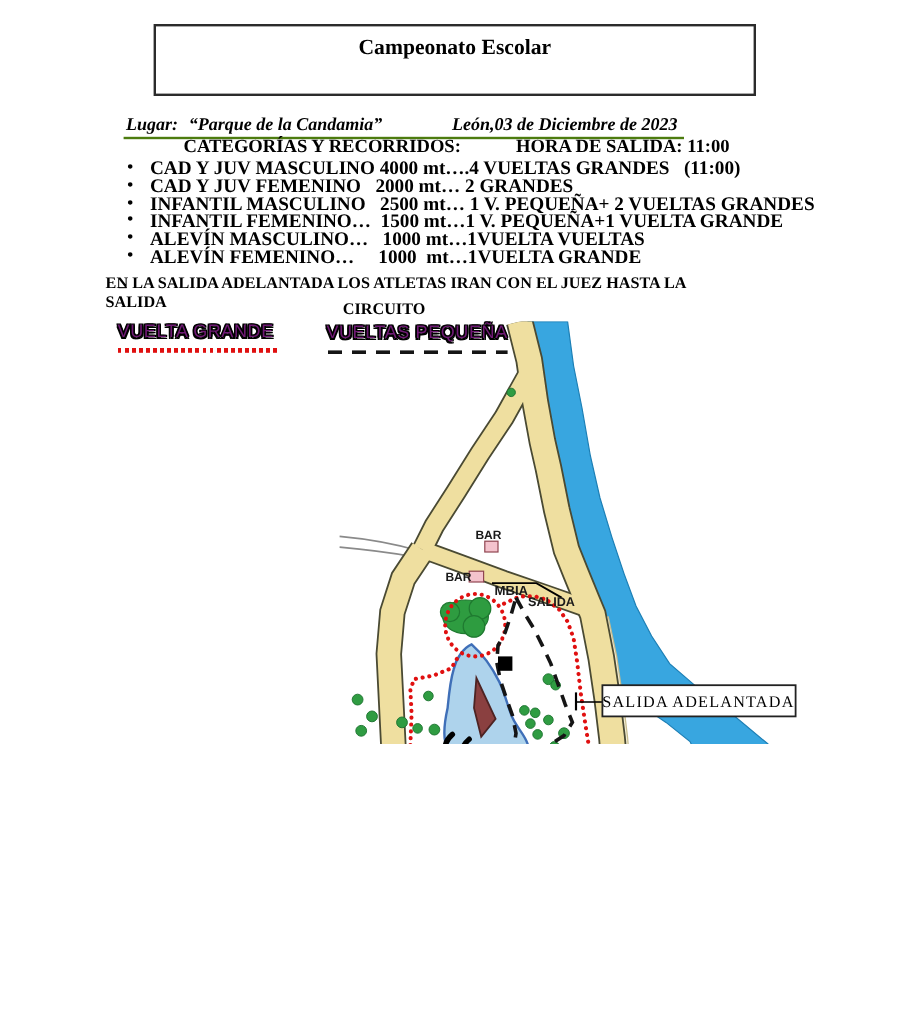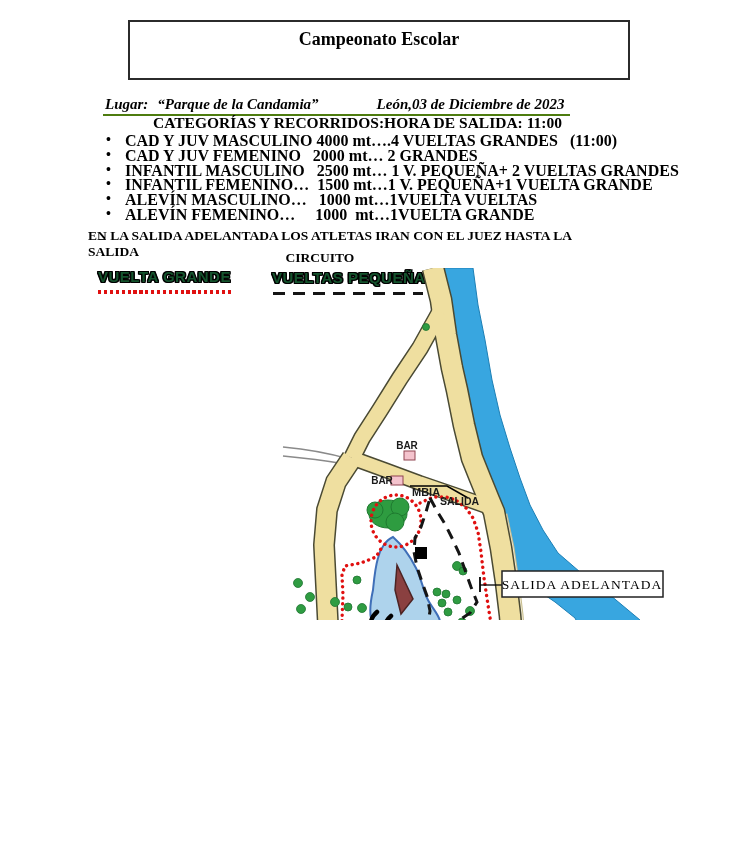--- a/index.html
+++ b/index.html
@@ -12,39 +12,39 @@
              font-size:18px;line-height:25px;padding-top:5px;}
 
   
   .lugar{position:absolute;left:103px;top:96px;display:flex;align-items:baseline;
          font-style:italic;font-weight:bold;font-size:15px;white-space:pre;
          border-bottom:2px solid #4d7c0f;padding:0 6px 1px 2px;}
   .lugar .gap{display:inline-block;width:58px;}
   .lugar .lbl{margin-right:9px;}
 
   
-  .cat-heading{position:absolute;left:153px;top:114px;display:flex;
+  .cat-heading{position:absolute;left:153px;top:114px;display:flex;gap:46px;
                font-weight:bold;font-size:15.5px;}
 
   
   .cats{position:absolute;left:99px;top:134px;margin:0;padding:0;list-style:none;
         font-weight:bold;font-size:16px;line-height:14.8px;}
   .cats li{position:relative;padding-left:26px;white-space:pre;}
   .cats li::before{content:"•";position:absolute;left:7px;top:-1px;font-size:14px;}
 
   
   .notice-dash{position:absolute;left:99px;top:226px;font-weight:bold;font-size:13px;}
   .notice1{position:absolute;left:88px;top:228px;width:528px;
            font-weight:bold;font-size:13.5px;}
   .notice2{position:absolute;left:88px;top:250px;width:464px;text-align:center;
            font-weight:bold;font-size:13.5px;}
 
   
   .legend-label{position:absolute;font-family:"Liberation Sans",sans-serif;
-    font-weight:bold;font-size:15px;letter-spacing:.5px;color:#14532d;
+    font-weight:normal;font-size:15px;letter-spacing:.5px;color:#701a75;
     text-shadow:-1.2px -1.2px 0 #000,1.2px -1.2px 0 #000,-1.2px 1.2px 0 #000,
                  1.2px 1.2px 0 #000,-1.2px 0 0 #000,1.2px 0 0 #000,
                  0 -1.2px 0 #000,0 1.2px 0 #000;}
   #legend-grande-label{left:98px;top:268px;}
   #legend-pequena-label{left:272px;top:269px;}
   .legend-line{position:absolute;}
   #legend-grande-line{left:98px;top:290px;width:134px;height:3.6px;
     background:repeating-linear-gradient(to right,#E01010 0 3.2px,transparent 3.2px 5.9px);}
   #legend-pequena-line{left:273px;top:292px;width:150px;height:3.2px;
     background:repeating-linear-gradient(to right,#151515 0 12px,transparent 12px 20px);}

